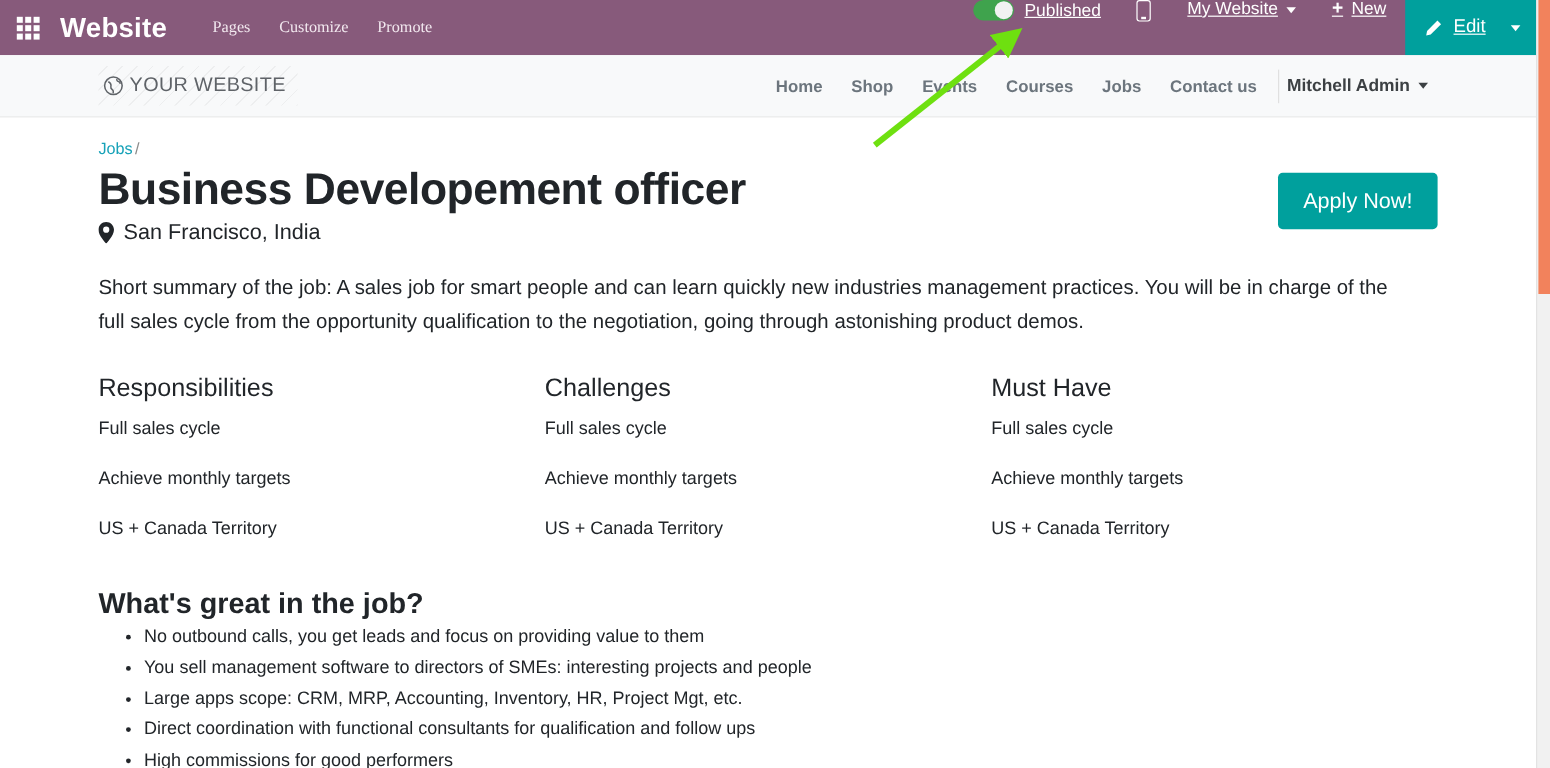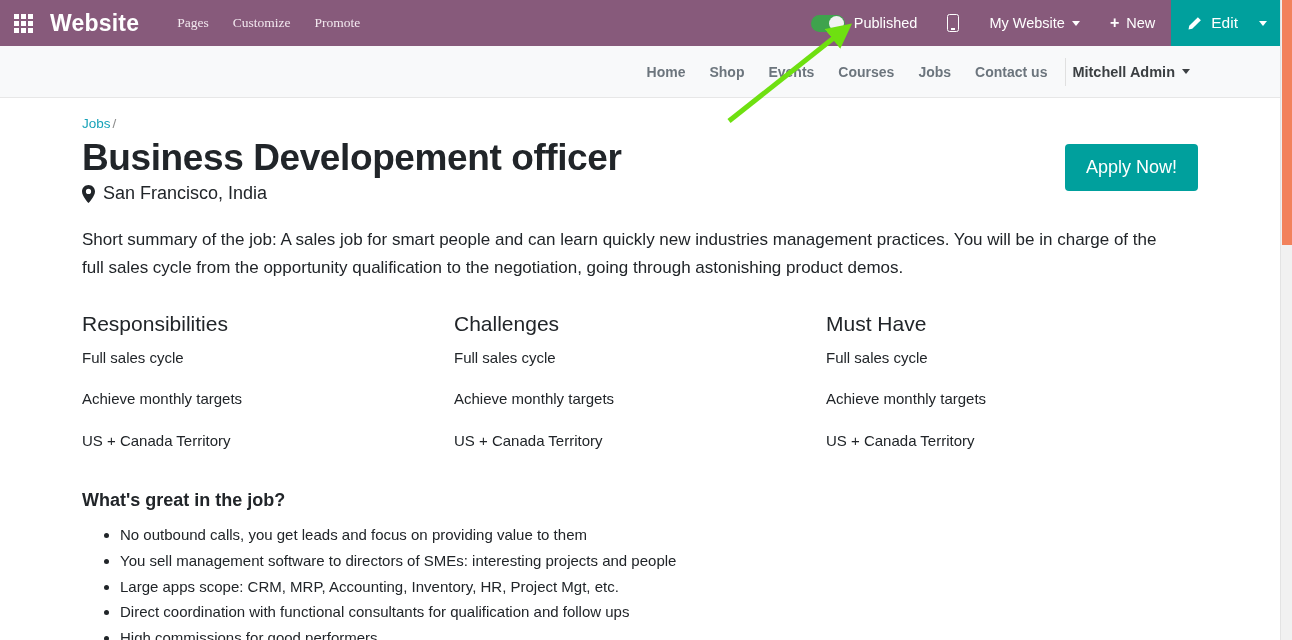--- a/index.html
+++ b/index.html
@@ -31,21 +31,21 @@
 
   .brand {
     font-size: 23px; font-weight: bold; color: #ffffff;
     margin-left: 10px; letter-spacing: .2px; white-space: nowrap;
   }
   .odoo-menu { display: flex; align-items: center; margin-left: 38px; gap: 24px; font-family: Liberation Serif, serif; }
   .odoo-menu .mi {
     font-size: 13.5px; color: #f2e8ef; white-space: nowrap; cursor: pointer;
   }
   .bar-right {
-    margin-left: auto; display: flex; align-items: center; height: 100%;
+    margin-left: auto; display: flex; align-items: flex-start; height: 100%; text-decoration: underline;
   }
   .publish-wrap {
     display: flex; align-items: center; gap: 9px; padding-right: 14px; cursor: pointer;
   }
   .toggle {
     width: 34px; height: 17px; border-radius: 9px;
     background: #3FA34D; position: relative; flex: none;
   }
   .toggle .knob {
     position: absolute; right: 1px; top: 1px;
@@ -147,21 +147,21 @@
   }
 
   .cols { display: flex; margin-top: 30px; }
   .col { width: 378px; }
   .col h2 {
     font-size: 21px; font-weight: normal; color: #212529; margin-bottom: 12px;
   }
   .col .item { font-size: 15px; color: #212529; margin-bottom: 22px; line-height: 1.3; }
 
   .great { margin-top: 18px; }
-  .great h2 { font-size: 18px; font-weight: bold; color: #212529; margin-bottom: 11px; }
+  .great h2 { font-size: 24px; font-weight: bold; color: #212529; }
   .great ul { margin-left: 38px; }
   .great li { font-size: 15px; color: #212529; line-height: 1.72; }
 
   
   .scrollbar {
     position: absolute; top: 0; right: 0; width: 12px; height: 640px;
     background: #f1f1f1; border-left: 1px solid #e3e3e3;
   }
   .scrollthumb {
     position: absolute; top: 0; left: 1px; width: 10px; height: 245px;
@@ -224,20 +224,28 @@
       <svg class="pencil" viewBox="0 0 16 16">
         <path d="M11.6 1.2 14.8 4.4 5.6 13.6 1.6 14.4 2.4 10.4z" fill="#ffffff"></path>
       </svg>
       <span class="lbl">Edit</span>
       <span class="edit-caret"></span>
     </div>
   </div>
 </div>
 
 <div class="site-nav">
+  <div class="logo-box">
+    <svg class="globe" viewBox="0 0 20 20">
+      <circle cx="10" cy="10" r="8.6" fill="none" stroke="#5f6368" stroke-width="1.5"></circle>
+      <path d="M5 6c2 1 3 3 2.5 5 -.4 1.6 1 2.5 2 3.4 .8.8.4 2 .2 3" fill="none" stroke="#5f6368" stroke-width="1.5"></path>
+      <path d="M13.5 3.2c-.6 1.4.3 2.4 1.4 2.6 1 .2 1.8 1 1.6 2.2" fill="none" stroke="#5f6368" stroke-width="1.4"></path>
+    </svg>
+    <span class="logo-text">YOUR WEBSITE</span>
+  </div>
 
   <div class="site-menu">
     <div class="sm">Home</div>
     <div class="sm">Shop</div>
     <div class="sm">Events</div>
     <div class="sm">Courses</div>
     <div class="sm">Jobs</div>
     <div class="sm">Contact us</div>
     <div class="nav-div"></div>
     <div class="user-menu">

